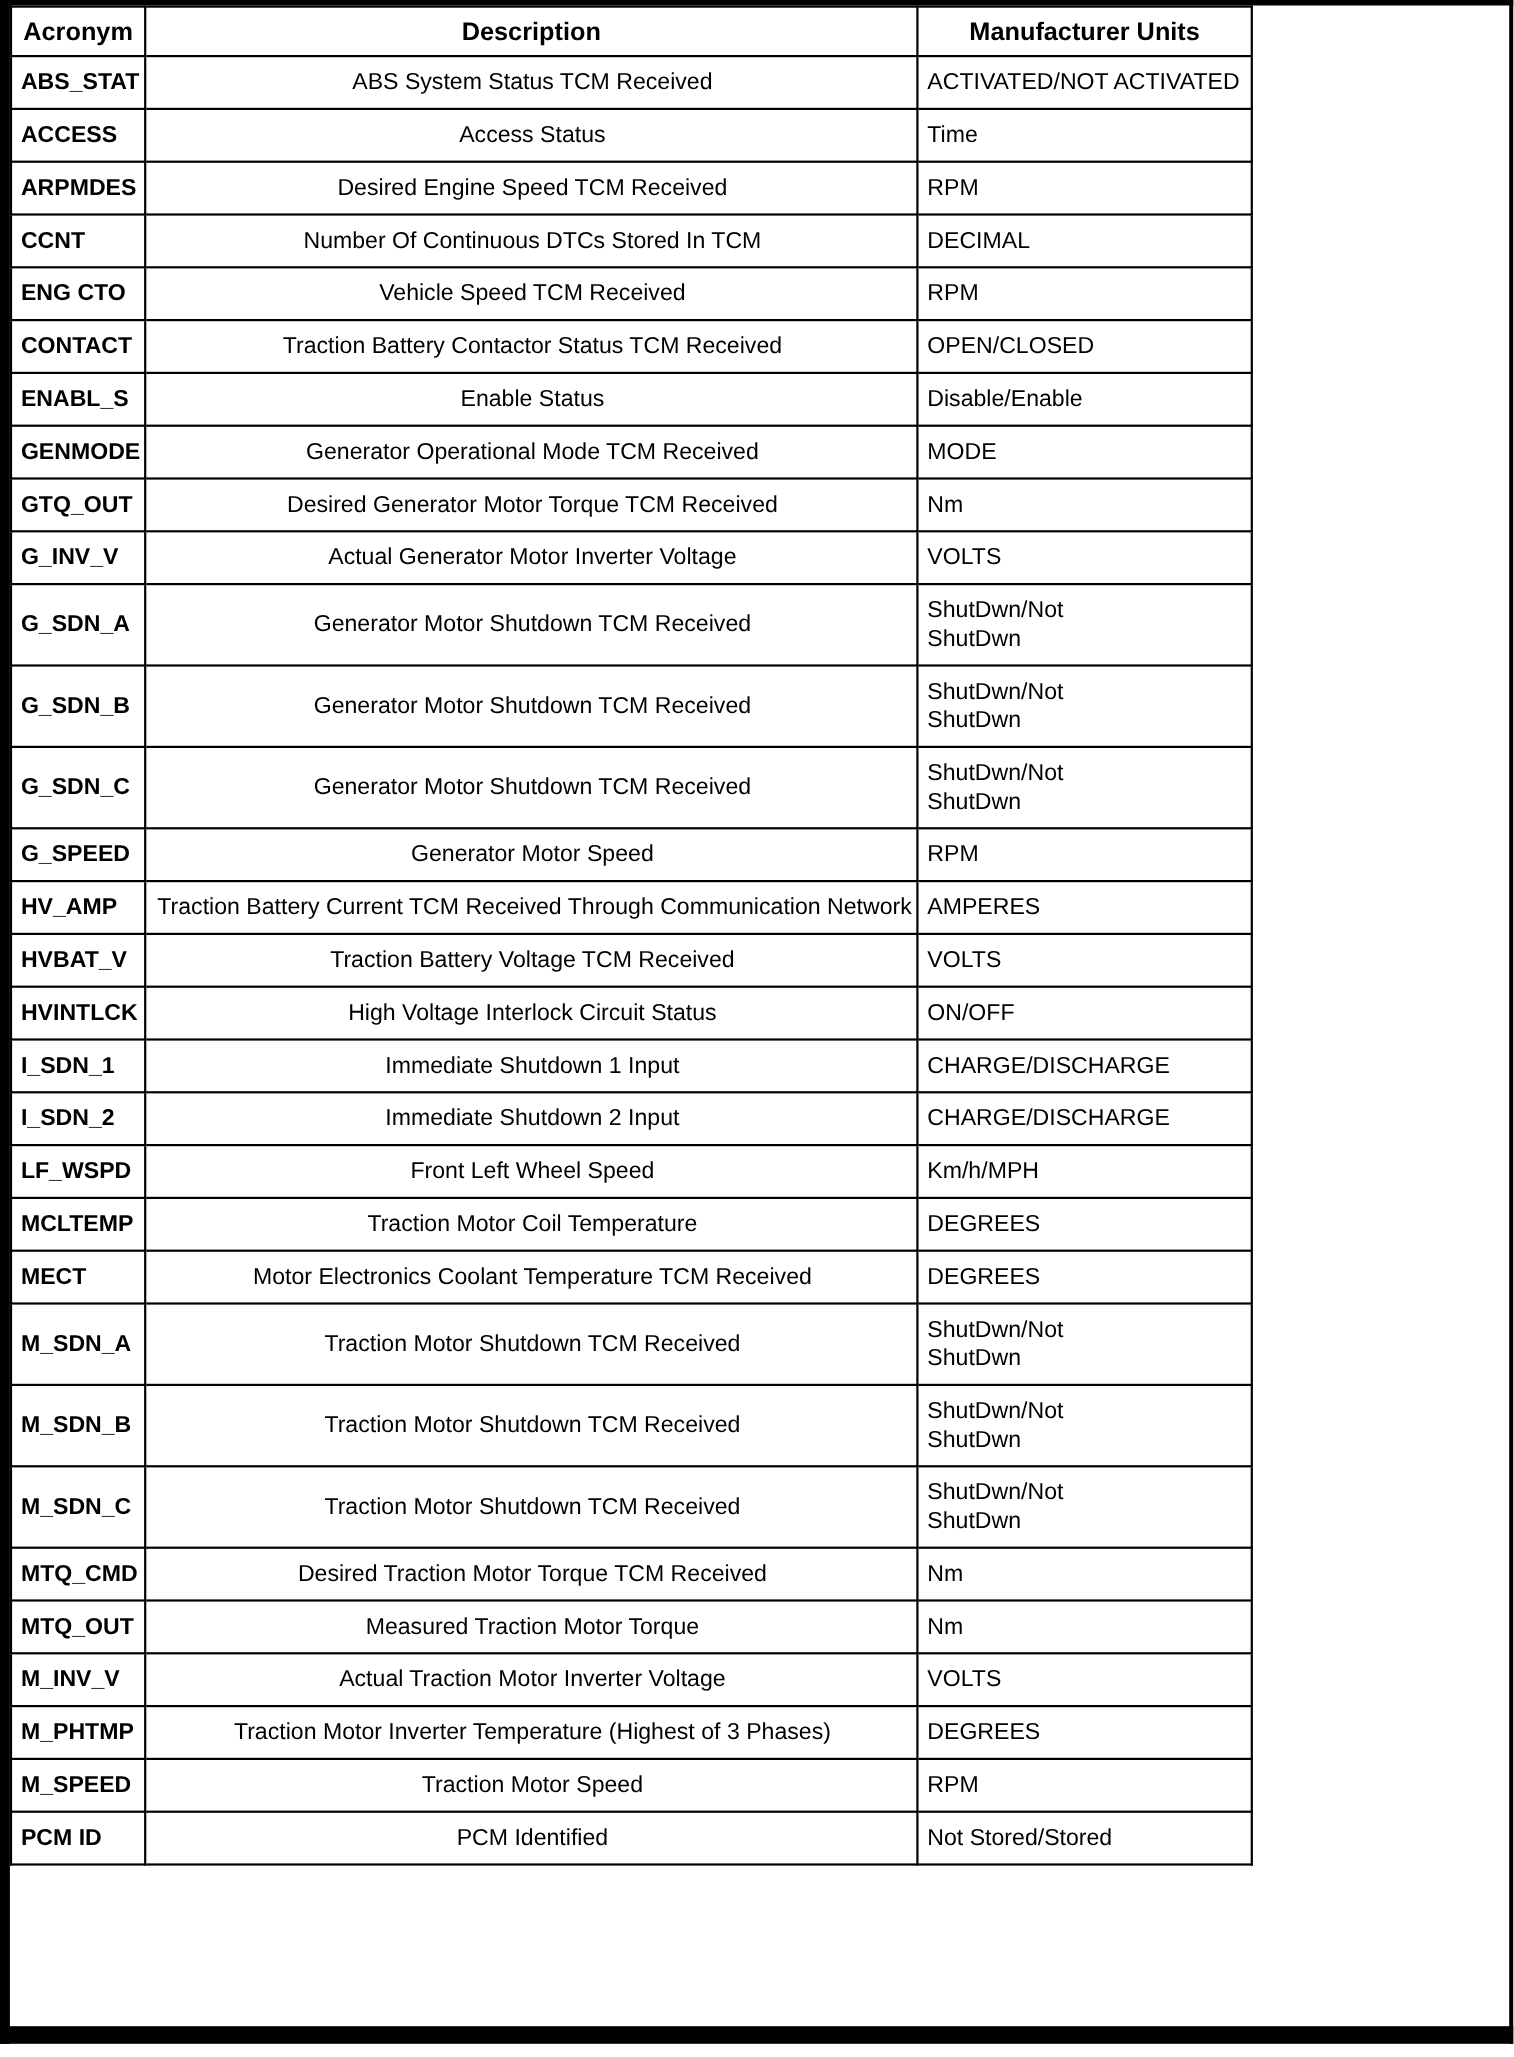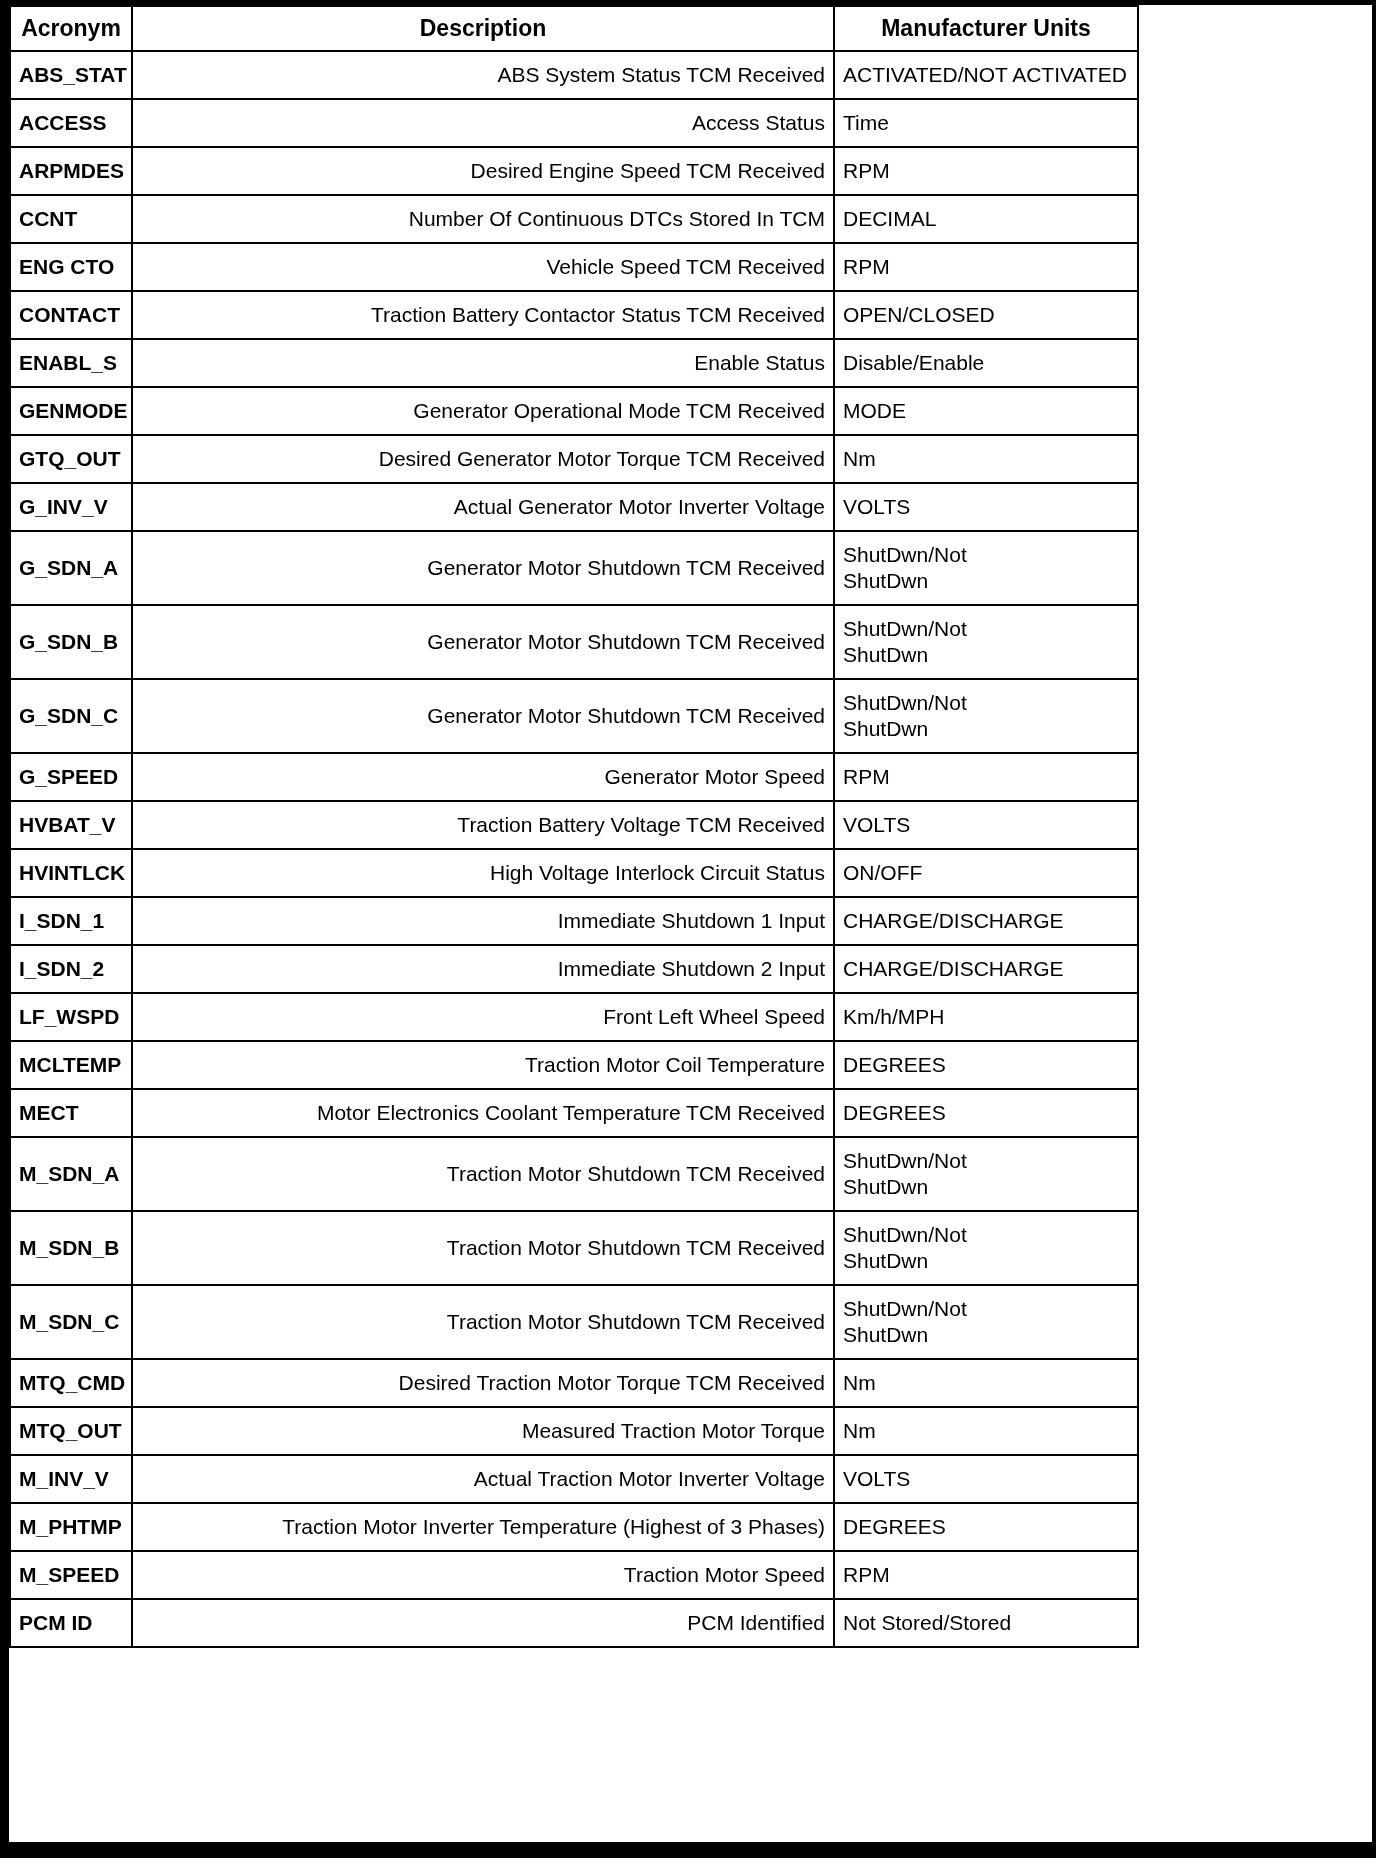--- a/index.html
+++ b/index.html
@@ -59,21 +59,21 @@
   .param-table td {
     font-size: 21px;
     line-height: 26px;
     padding: 10px 8px;
   }
   col.c-acronym { width: 122px; }
   col.c-desc    { width: 702px; }
   col.c-units   { width: 304px; }
 
   td.cell-acronym { text-align: left; padding-left: 8px; font-weight: bold; }
-  td.cell-desc    { text-align: right; padding-left: 10px; white-space: nowrap; }
+  td.cell-desc    { text-align: center; padding-left: 10px; white-space: nowrap; }
   td.cell-units   { text-align: left; white-space: pre-line; }
 </style>
 </head>
 <body>
 
 <div class="page">
 
   <table class="param-table">
     <colgroup>
       <col class="c-acronym">
@@ -171,20 +171,25 @@
     <td class="cell-units">ShutDwn/Not
 ShutDwn</td>
   </tr>
 
   <tr>
     <td class="cell-acronym">G_SPEED</td>
     <td class="cell-desc">Generator Motor Speed</td>
     <td class="cell-units">RPM</td>
   </tr>
 
+  <tr>
+    <td class="cell-acronym">HV_AMP</td>
+    <td class="cell-desc">Traction Battery Current TCM Received Through Communication Network</td>
+    <td class="cell-units">AMPERES</td>
+  </tr>
 
   <tr>
     <td class="cell-acronym">HVBAT_V</td>
     <td class="cell-desc">Traction Battery Voltage TCM Received</td>
     <td class="cell-units">VOLTS</td>
   </tr>
 
   <tr>
     <td class="cell-acronym">HVINTLCK</td>
     <td class="cell-desc">High Voltage Interlock Circuit Status</td>

